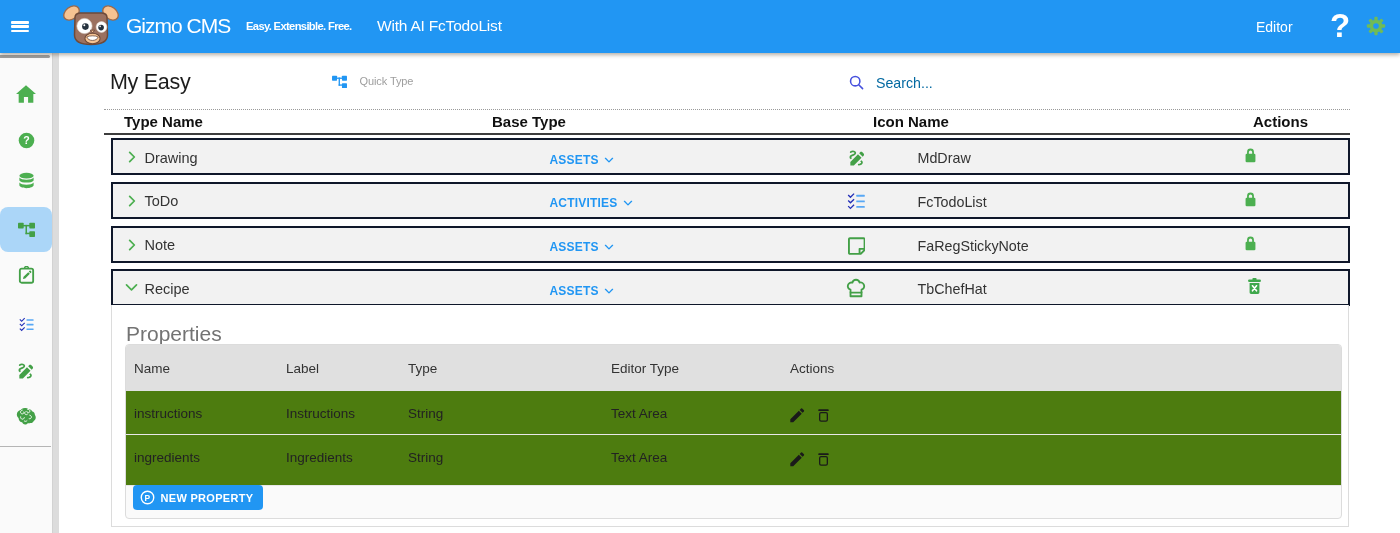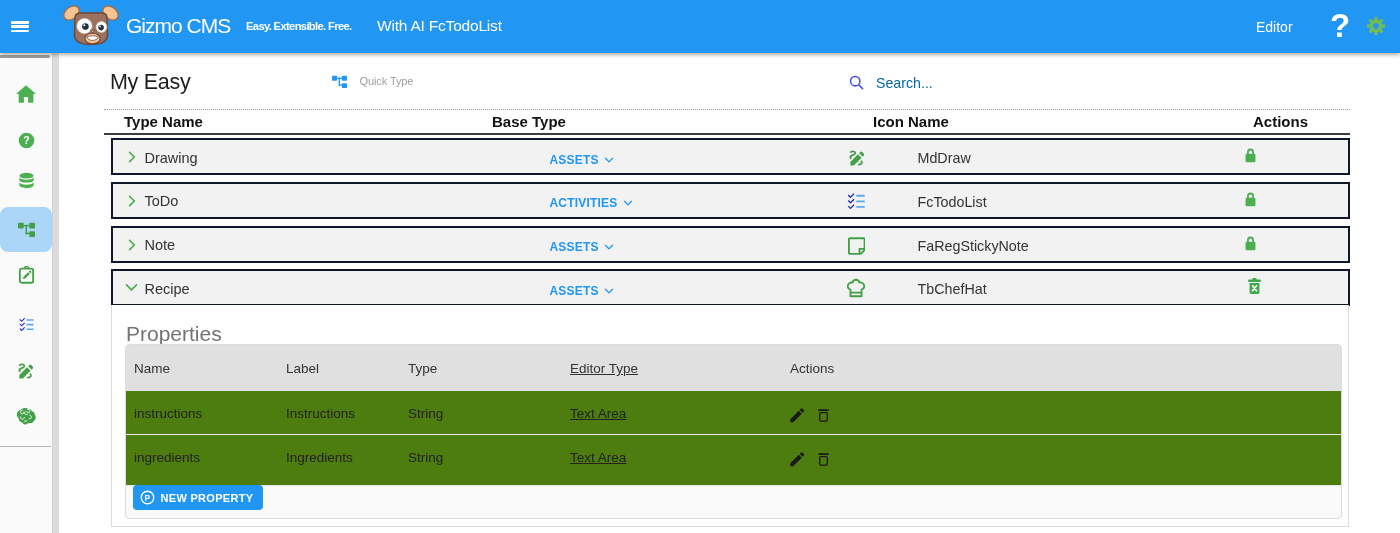--- a/index.html
+++ b/index.html
@@ -51,21 +51,21 @@
   #exp { left:111px; top:305px; width:1238px; height:221.5px; background:#fff;
     border:1px solid #dcdcdc; border-top:none; }
   #propttl { left:126px; top:322px; font-size:21px; color:#737373;text-align:center; }
   #ppanel { left:125px; top:344px; width:1217px; height:174.5px; background:#fafafa;
     border:1px solid #dcdcdc; border-radius:4px; }
   #phead { position:absolute; left:0; top:0; width:100%; height:45.5px; background:#e0e0e0;
     border-radius:3px 3px 0 0; }
   .pth { position:absolute; top:16px; font-size:13.5px; color:#333; }
   .prow { position:absolute; left:0; width:100%; height:44px; border-bottom:1px solid #e8e8e8; background:#4d7c0f; }
   .ptd { position:absolute; top:15px; font-size:13.5px; color:#222; }
-  .c1 { left:8px; } .c2 { left:160px; } .c3 { left:282px; } .c4 { left:444px;text-decoration:underline; } .c5 { left:664px; }
+  .c1 { left:8px; } .c2 { left:160px; } .c3 { left:282px; } .c4 { left:485px; } .c5 { left:664px; }
   #newbtn { left:132.5px; top:485px; height:25px; background:#2196f3; border-radius:4px;
     color:#fff; font-size:11px; font-weight:bold; letter-spacing:.3px;
     display:flex; align-items:center; padding:0 10px 0 7px; }
   #newbtn svg { margin-right:6px; }
 </style>
 </head>
 <body>
 <div id="page">
 
   <div class="abs" id="dotline"></div>

